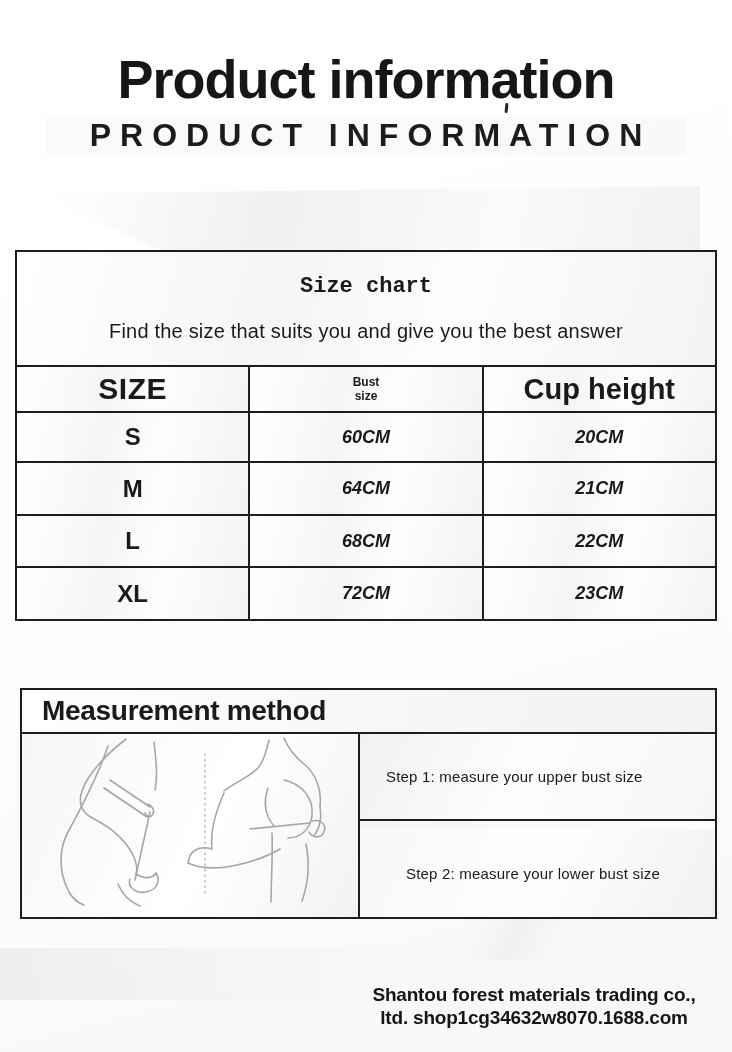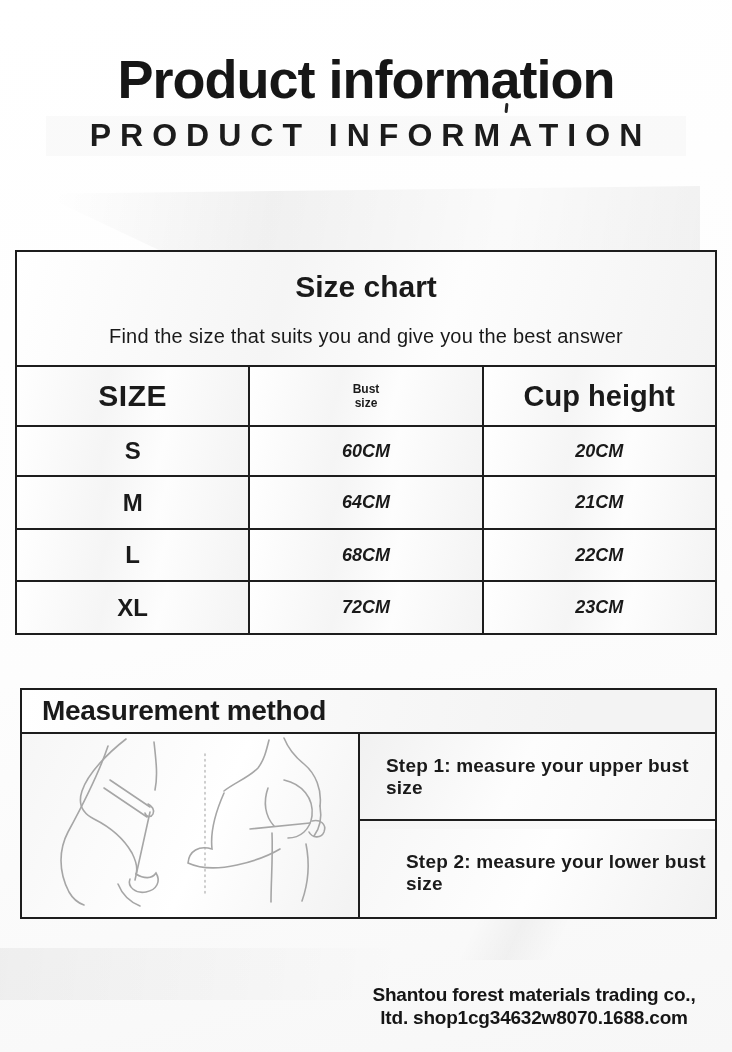--- a/index.html
+++ b/index.html
@@ -44,26 +44,26 @@
     border-collapse:collapse;table-layout:fixed;
   }
   table.size-chart td{
     border:2px solid #1d1d1d;text-align:center;vertical-align:middle;
     background:linear-gradient(105deg,#ffffff 0%,#f5f5f5 38%,#fdfdfd 62%,#f3f3f3 100%);
   }
   td.col-size{width:222px;}
   td.col-bust{width:245px;}
   td.col-cup{width:235px;}
   tr.caption-row{height:115px;}
-  tr.header-row{height:60px;}
+  tr.header-row{height:46px;}
   tr.row-s{height:50px;}
   tr.row-m{height:53px;}
   tr.row-l{height:52px;}
   tr.row-xl{height:53px;margin-top:37px;}
-  .chart-title{font-size:30px;font-weight:bold;line-height:1.2;}
+  .chart-title{font-size:22px;font-weight:bold;line-height:1.2;font-family:Liberation Mono, monospace;}
   .chart-subtitle{font-size:20px;font-weight:normal;margin-top:20px;letter-spacing:.2px;}
   .hdr-size{font-size:30px;font-weight:bold;letter-spacing:.5px;}
   .hdr-bust{font-size:12px;font-weight:bold;line-height:1.2;white-space:pre-line;}
   .hdr-cup{font-size:29px;font-weight:bold;}
   .cell-size{font-size:24px;font-weight:bold;}
   .cell-val{font-size:18px;font-weight:600;font-style:italic;}
 
   
   .m-box{
     position:absolute;top:688px;left:20px;width:697px;height:231px;
@@ -75,21 +75,21 @@
     display:flex;align-items:center;padding-left:20px;
     font-size:28px;font-weight:bold;letter-spacing:-0.3px;
     background:linear-gradient(100deg,#ffffff,#f3f3f3 80%);
   }
   .m-body{display:flex;height:183px;}
   .m-illustration{
     width:338px;border-right:2px solid #1d1d1d;box-sizing:border-box;
     position:relative;background:linear-gradient(115deg,#f6f6f6,#ffffff 55%,#f2f2f2);
   }
   .m-steps{flex:1;display:flex;flex-direction:column;}
-  .m-step{display:flex;align-items:center;font-size:19px;font-weight:bold;letter-spacing:.2px;}
+  .m-step{display:flex;align-items:center;font-size:15px;font-weight:normal;letter-spacing:.2px;}
   .m-step-1{height:85px;border-bottom:2px solid #1d1d1d;padding-left:26px;
     background:linear-gradient(115deg,#f1f1f1,#fdfdfd 45%,#f6f6f6);}
   .m-step-2{flex:1;padding-left:46px;
     background:linear-gradient(115deg,#f7f7f7,#fefefe 50%,#f1f1f1);margin-top:8px;}
 
   
   .footer{
     position:absolute;top:983px;right:2px;width:392px;
     text-align:center;font-size:19px;font-weight:bold;line-height:1.22;
     color:#151515;letter-spacing:-0.2px;

